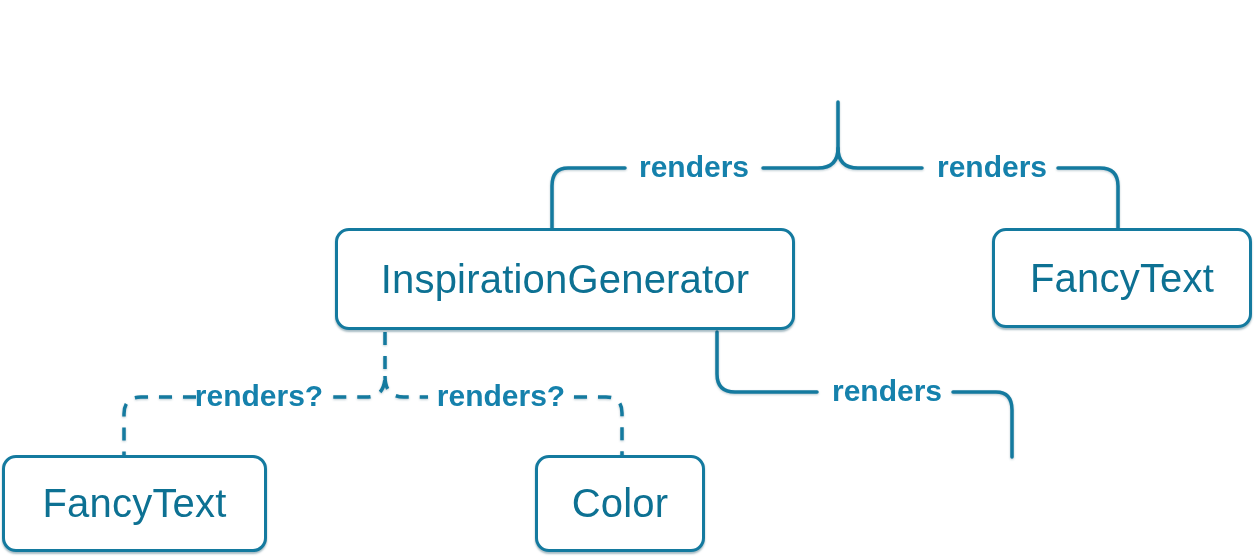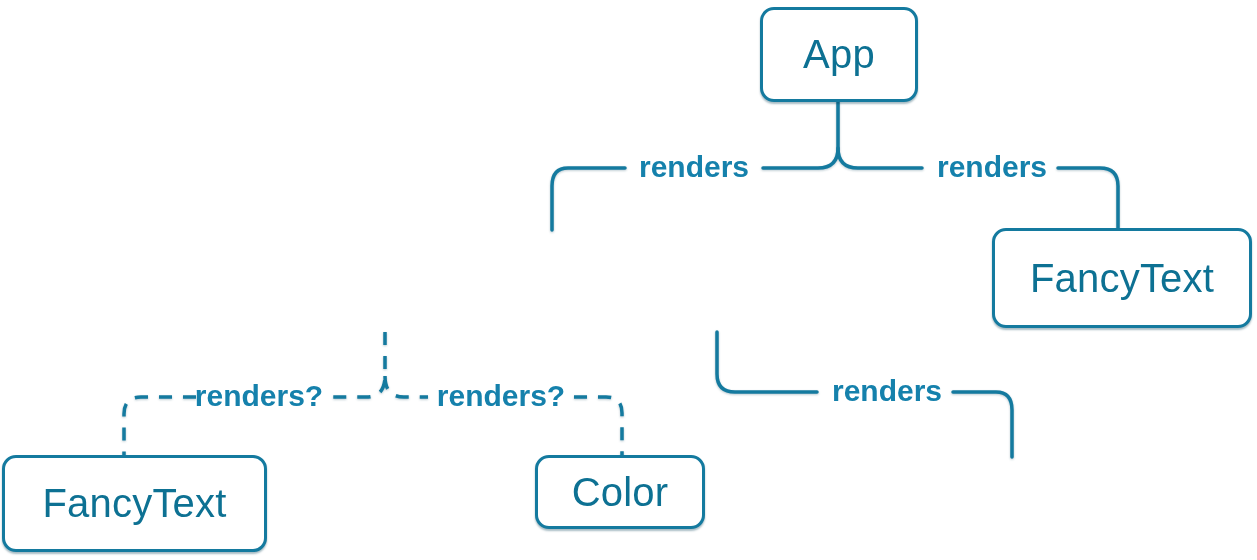--- a/index.html
+++ b/index.html
@@ -52,21 +52,21 @@
     color: var(--node-text);
     font-size: 40px;
     font-weight: 500;
     letter-spacing: 0.2px;
     white-space: nowrap;
   }
   .node-app           { left: 760px;  top: 7px;   width: 158px; height: 95px;  }
   .node-ig            { left: 335px;  top: 228px; width: 460px; height: 102px; }
   .node-ft-top        { left: 992px;  top: 228px; width: 260px; height: 100px; }
   .node-ft-bottom     { left: 2px;    top: 455px; width: 265px; height: 97px;  }
-  .node-color         { left: 535px;  top: 455px; width: 170px; height: 74px;  }
+  .node-color         { left: 535px;  top: 455px; width: 170px; height: 97px;  }
   .node-copyright     { left: 880px;  top: 455px; width: 265px; height: 97px;  }
   .edge-label {
     position: absolute;
     transform: translate(-50%, -50%);
     color: var(--label-text);
     font-size: 30px;
     font-weight: 700;
     white-space: nowrap;
     z-index: 3;
   }
@@ -82,24 +82,24 @@
 <div class="canvas">
 
   <svg class="edges" viewBox="0 0 1257 560" xmlns="http://www.w3.org/2000/svg">
     <path class="edge" d="M838 102 V148 Q838 168 818 168 H763 M625 168 H568 Q552 168 552 186 V230"></path>
     <path class="edge" d="M838 148 Q838 168 858 168 H922 M1058 168 H1100 Q1118 168 1118 186 V230"></path>
     <path class="edge dashed" d="M385 332 V376 Q385 397 366 397 H332 M196 397 H141 Q124 397 124 414 V455"></path>
     <path class="edge dashed" d="M385 376 Q385 397 404 397 H428 M574 397 H606 Q622 397 622 413 V456"></path>
     <path class="edge" d="M717 332 V374 Q717 392 735 392 H817 M953 392 H996 Q1012 392 1012 410 V457"></path>
   </svg>
 
-  <div class="node node-app">
-    <span>App</span>
+
+  <div class="node node-ig">
+    <span>InspirationGenerator</span>
   </div>
-
 
   <div class="node node-ft-top">
     <span>FancyText</span>
   </div>
 
   <div class="node node-ft-bottom">
     <span>FancyText</span>
   </div>
 
   <div class="node node-color">

